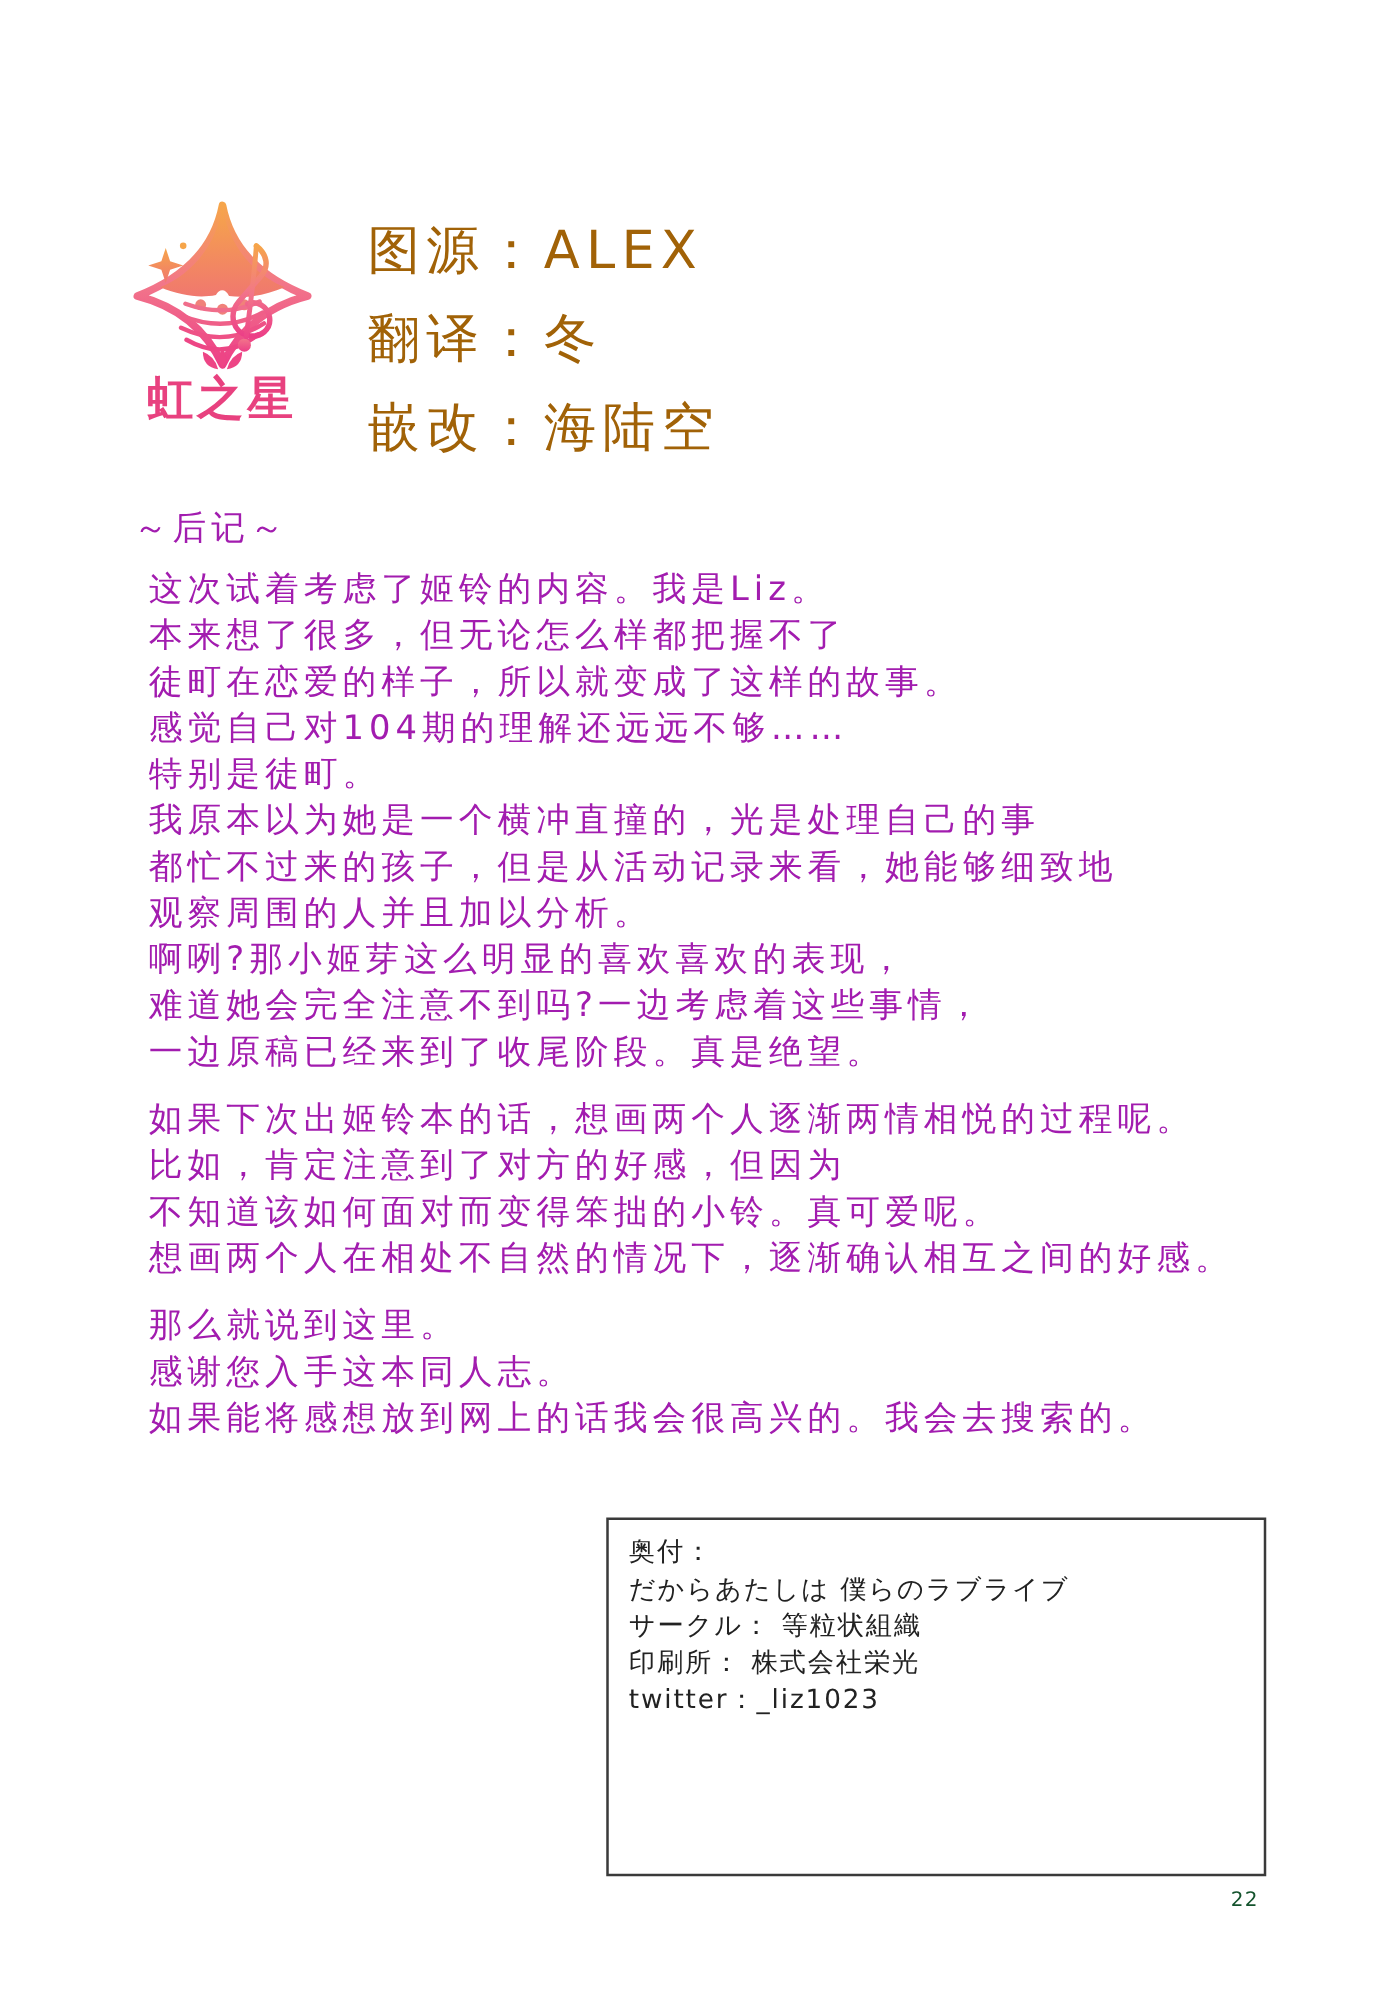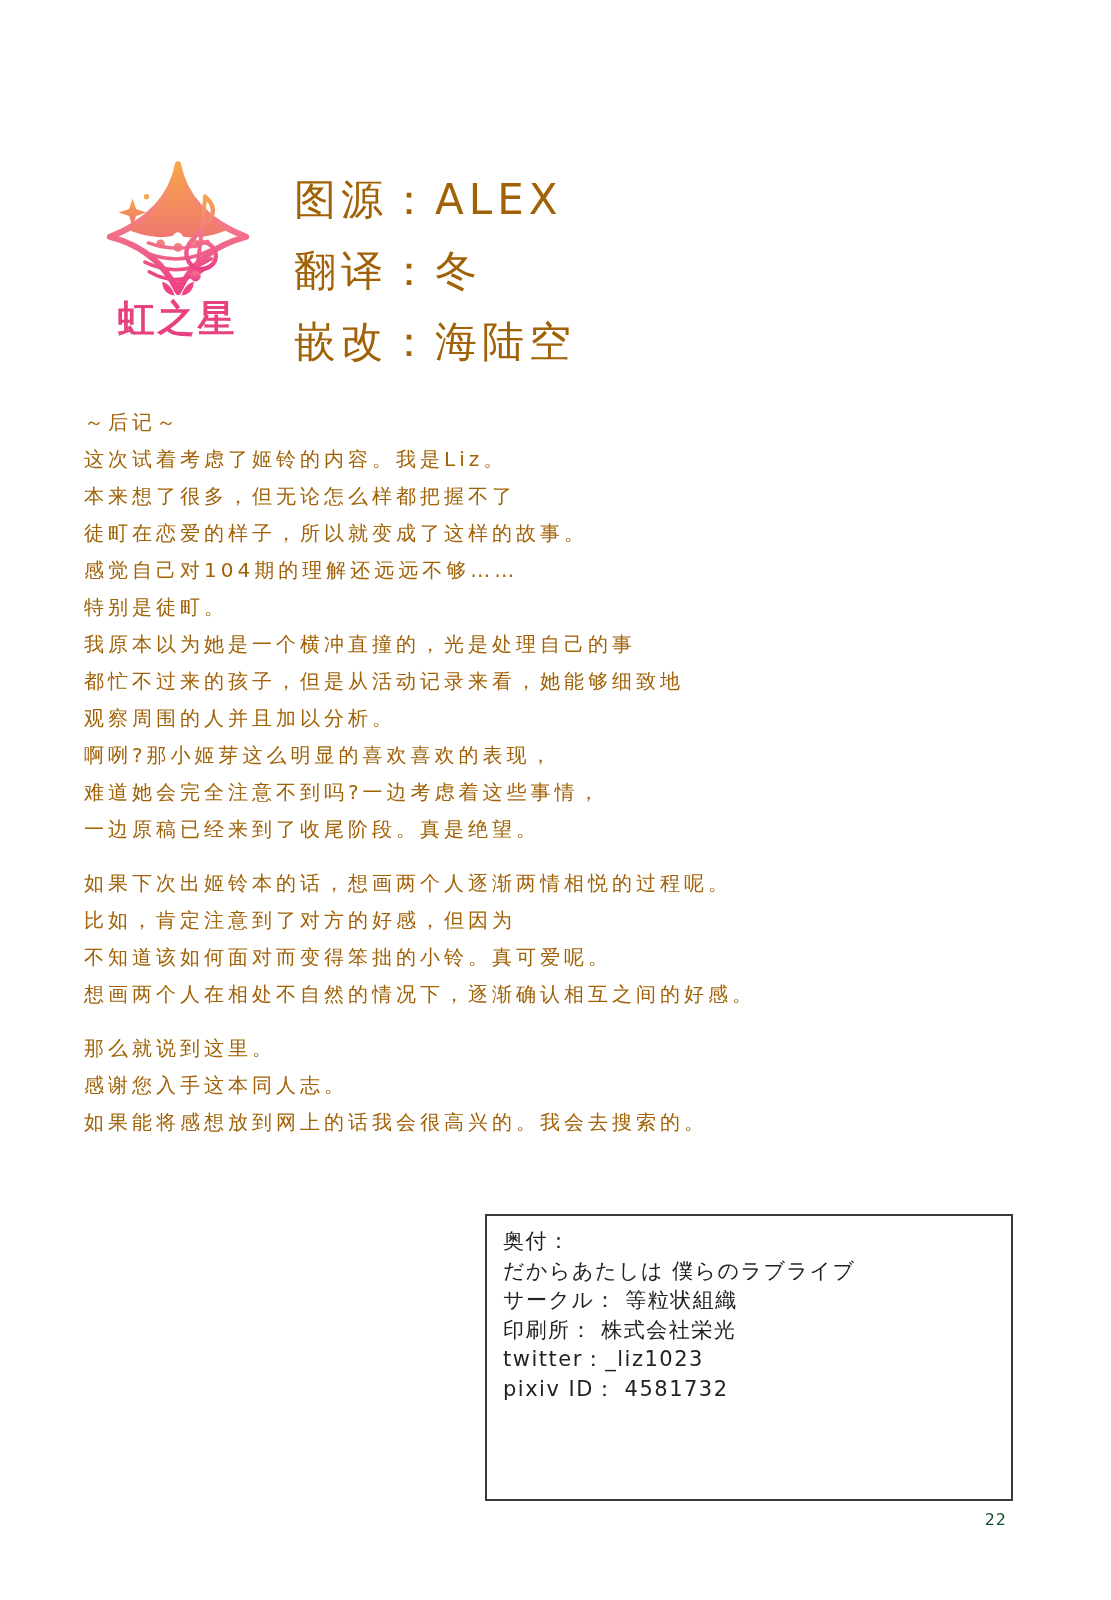--- a/index.html
+++ b/index.html
@@ -22,25 +22,25 @@
     letter-spacing:3px;margin-top:-4px;white-space:nowrap;font-family:Liberation Mono, monospace;
   }
   .credits{margin-left:24px;padding-top:4px;}
   .credit-line{
     font-size:42px;line-height:71px;letter-spacing:5px;
     white-space:nowrap;font-weight:500;color:#a16207;
   }
 
   
   .afterword{
-    position:absolute;left:84px;top:404px;width:960px;
-    font-size:20px;line-height:37px;letter-spacing:4px;color:#a16207;
+    position:absolute;left:107px;top:404px;width:960px;
+    font-size:27px;line-height:37px;letter-spacing:4px;color:#a21caf;
   }
   .afterword .line{white-space:nowrap;}
-  .para{margin:0;}
+  .para{margin:12px;}
   .para + .para{margin-top:17px;}
 
   
   .colophon{
     position:absolute;left:485px;top:1214px;width:528px;height:287px;
     box-sizing:border-box;border:2px solid #3a3a3a;background:#fff;
     padding:11px 12px 0 16px;
     font-size:21px;line-height:29.5px;letter-spacing:1.5px;color:#222;
   }
   .colophon .line{white-space:nowrap;}
@@ -134,18 +134,17 @@
       <div class="line">如果能将感想放到网上的话我会很高兴的。我会去搜索的。</div>
     </div>
   </div>
 
   <div class="colophon">
     <div class="line">奥付：</div>
     <div class="line">だからあたしは 僕らのラブライブ</div>
     <div class="line">サークル： 等粒状組織</div>
     <div class="line">印刷所： 株式会社栄光</div>
     <div class="line">twitter：_liz1023</div>
-    <div class="line">pixiv ID： 4581732</div>
   </div>
 
   <div class="page-number">22</div>
 
 </div>
 
 </body></html>

